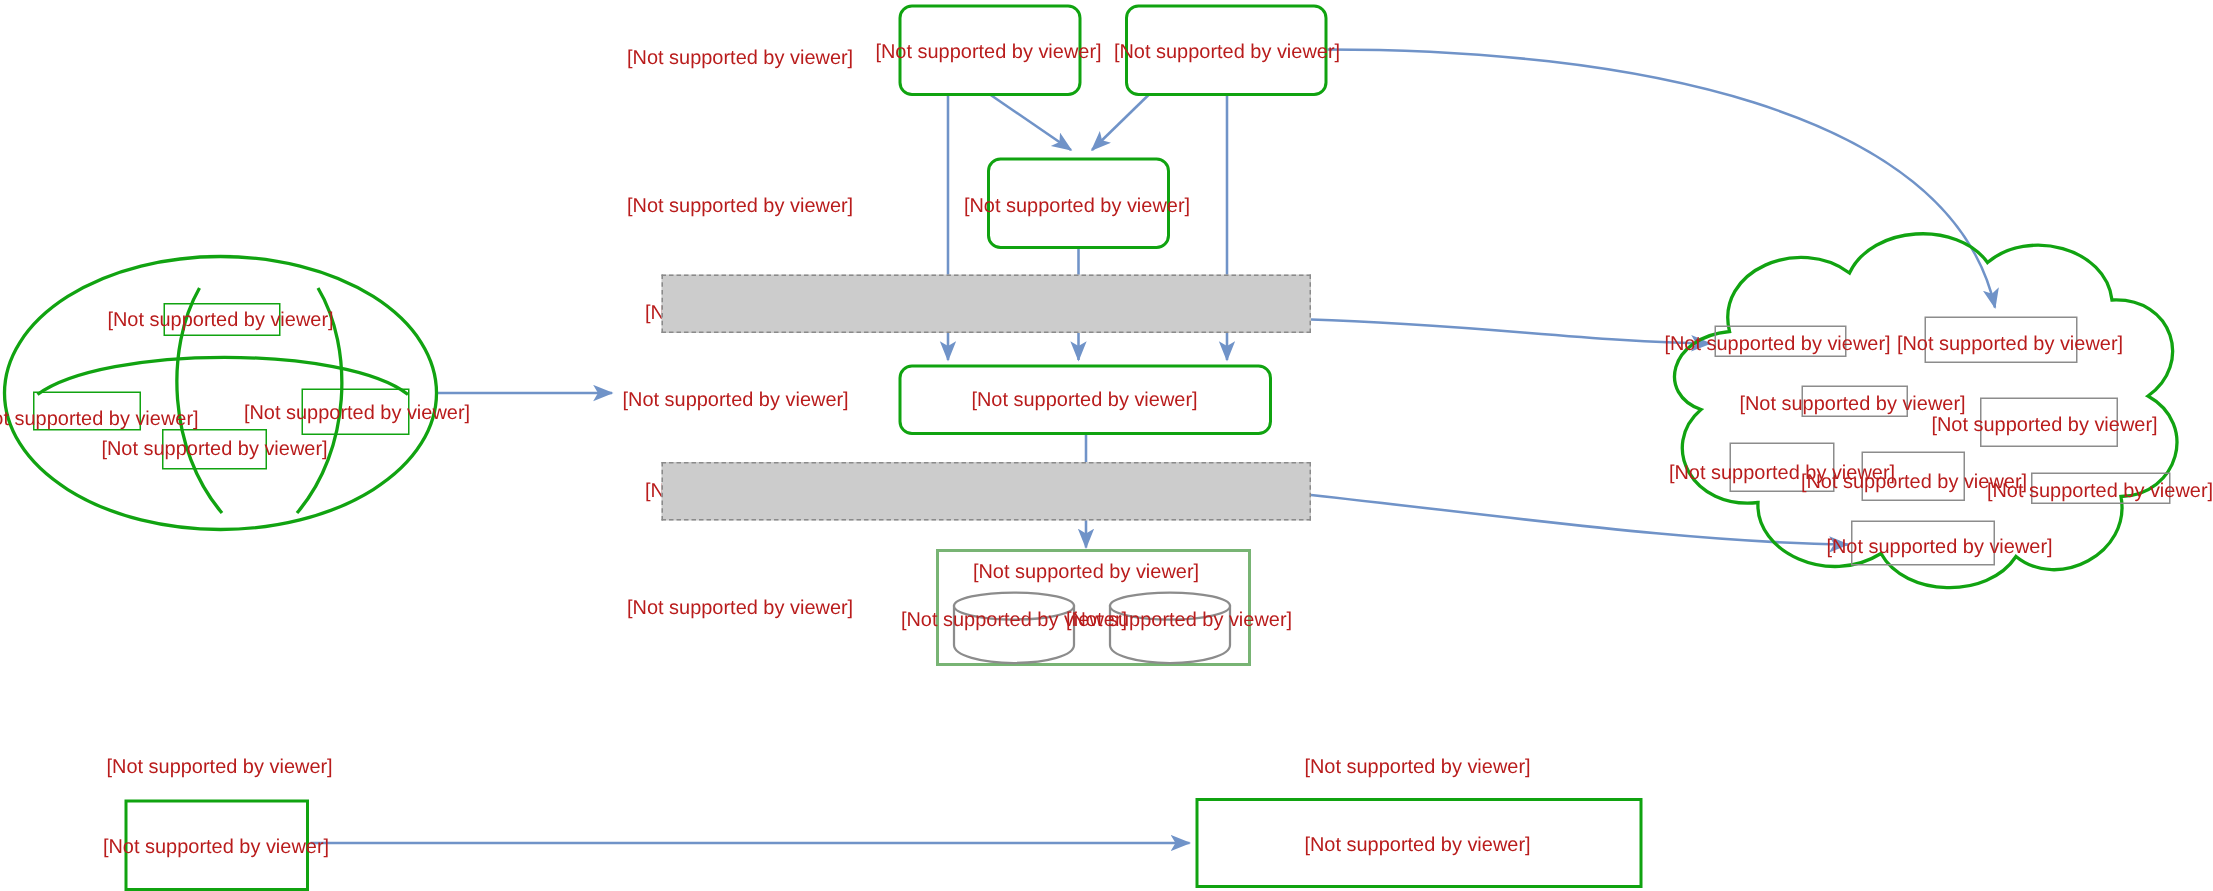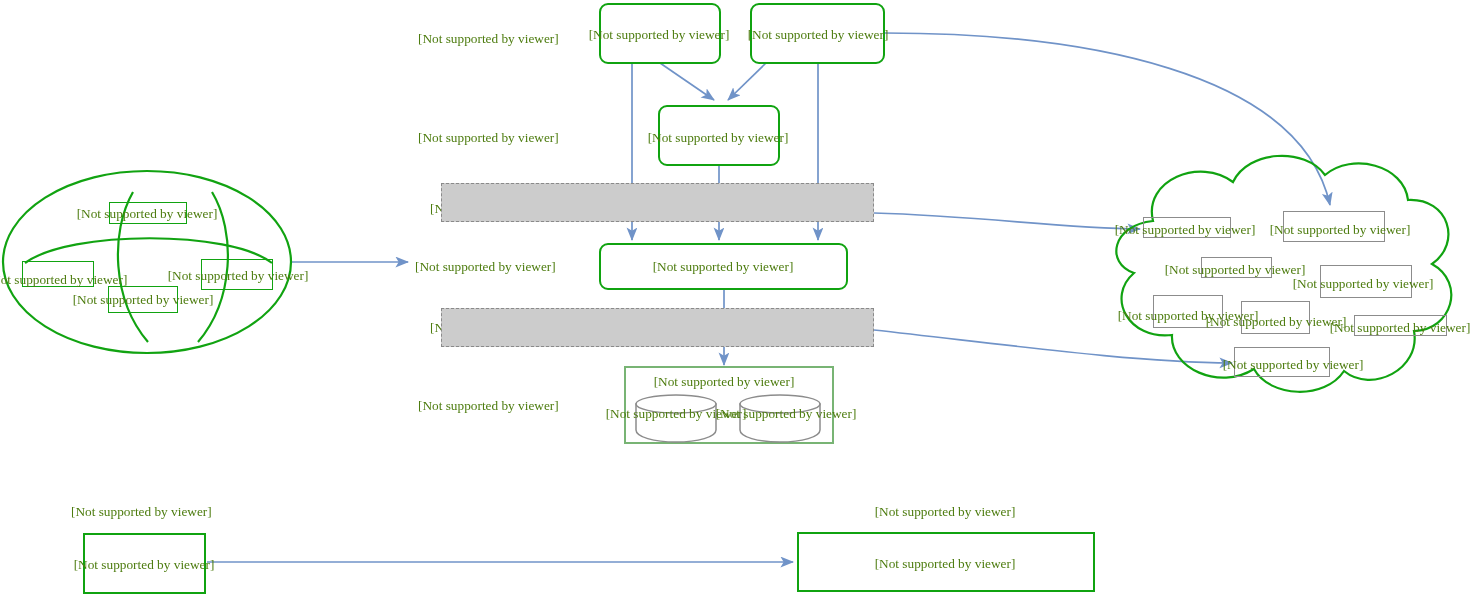--- a/index.html
+++ b/index.html
@@ -3,23 +3,23 @@
 <meta charset="utf-8">
 <style>
   html,body{margin:0;padding:0;background:#ffffff;}
   body{width:1475px;height:594px;font-family:"Liberation Sans",sans-serif;}
   #stage{position:relative;width:1475px;height:594px;overflow:hidden;background:#fff;}
 
   .lbl{
     position:absolute;
     font-size:13.3px;
     line-height:15px;
-    color:#4d7c0f;
+    color:#b91c1c;
     white-space:nowrap;
-    font-family:Liberation Serif, serif;
+    font-family:Liberation Sans, sans-serif;
   }
   .lbl.c{transform:translate(-50%,-50%);}
   .lbl.l{transform:translate(0,-50%);}
 
   
   .gbox{
     position:absolute;
     border:2px solid #10a310;
     background:#ffffff;
     border-radius:9px;

